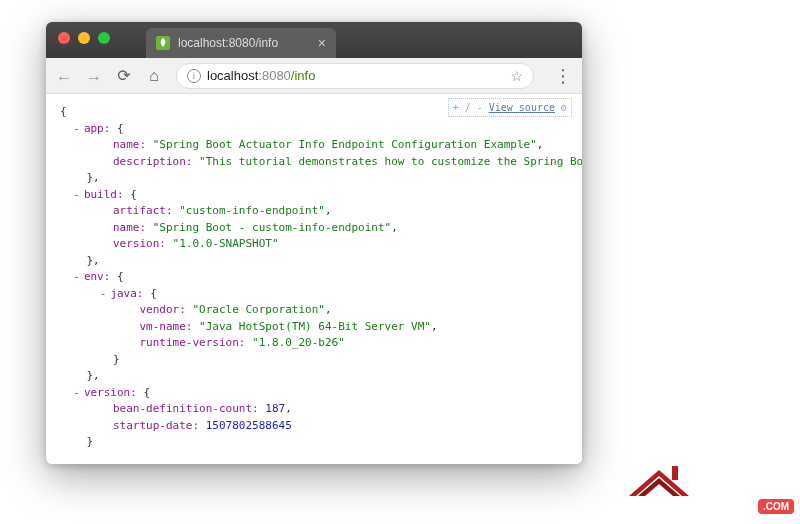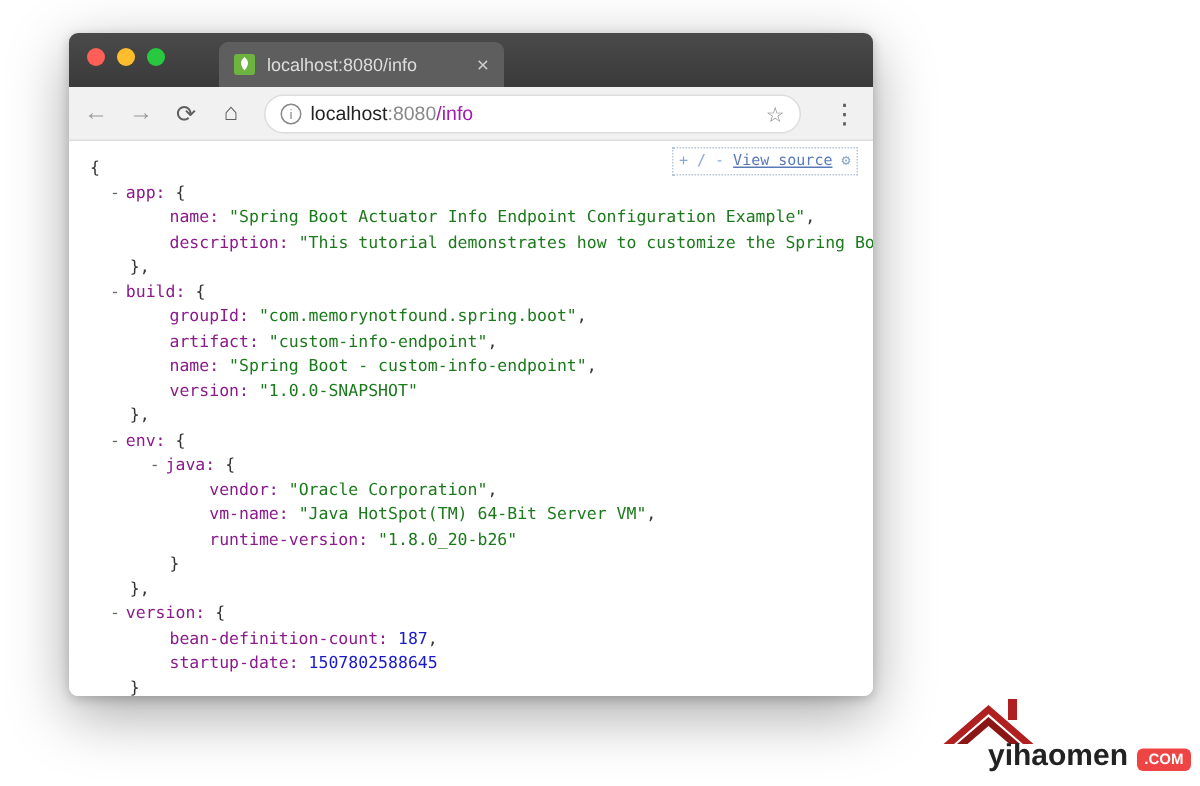--- a/index.html
+++ b/index.html
@@ -94,21 +94,21 @@
     padding: 0 10px;
     gap: 6px;
   }
   .info-icon {
     width: 14px; height: 14px; border: 1px solid #888; border-radius: 50%;
     font-size: 9px; color: #888; display:flex; align-items:center; justify-content:center;
   }
   .addr-text { font-size: 13px; color: #333; }
   .addr-text .host { color: #222; }
   .addr-text .port { color: #888; }
-  .addr-text .path { color: #a21caf; margin-top: 34px; }
+  .addr-text .path { color: #4d7c0f; margin-top: 34px; }
   .star { color: #888; font-size: 14px; }
   .menu-dots { color: #5f5f5f; font-size: 18px; padding-left: 6px; }
   .content {
     flex: 1;
     background: #fff;
     padding: 10px 14px;
     font-family: Menlo, Consolas, monospace;
     font-size: 11px;
     line-height: 1.5;
     overflow: auto;
@@ -220,21 +220,20 @@
       <span>⚙</span>
     </div>
 
     <div class="json">
 <div class="line"><span class="punc">{</span></div>
 <div class="line">  <span class="toggle">-</span><span class="key">app:</span> <span class="punc">{</span></div>
 <div class="line">        <span class="key">name:</span> <span class="str">"<span>Spring Boot Actuator Info Endpoint Configuration Example</span>"</span><span class="punc">,</span></div>
 <div class="line">        <span class="key">description:</span> <span class="str">"<span>This tutorial demonstrates how to customize the Spring Boot Actuator Info Endpoint.</span>"</span></div>
 <div class="line">    <span class="punc">},</span></div>
 <div class="line">  <span class="toggle">-</span><span class="key">build:</span> <span class="punc">{</span></div>
-<div class="line">        <span class="key">groupId:</span> <span class="str">"<span>com.memorynotfound.spring.boot</span>"</span><span class="punc">,</span></div>
 <div class="line">        <span class="key">artifact:</span> <span class="str">"<span>custom-info-endpoint</span>"</span><span class="punc">,</span></div>
 <div class="line">        <span class="key">name:</span> <span class="str">"<span>Spring Boot - custom-info-endpoint</span>"</span><span class="punc">,</span></div>
 <div class="line">        <span class="key">version:</span> <span class="str">"<span>1.0.0-SNAPSHOT</span>"</span></div>
 <div class="line">    <span class="punc">},</span></div>
 <div class="line">  <span class="toggle">-</span><span class="key">env:</span> <span class="punc">{</span></div>
 <div class="line">      <span class="toggle">-</span><span class="key">java:</span> <span class="punc">{</span></div>
 <div class="line">            <span class="key">vendor:</span> <span class="str">"<span>Oracle Corporation</span>"</span><span class="punc">,</span></div>
 <div class="line">            <span class="key">vm-name:</span> <span class="str">"<span>Java HotSpot(TM) 64-Bit Server VM</span>"</span><span class="punc">,</span></div>
 <div class="line">            <span class="key">runtime-version:</span> <span class="str">"<span>1.8.0_20-b26</span>"</span></div>
 <div class="line">        <span class="punc">}</span></div>
@@ -248,16 +247,15 @@
   </div>
 </div>
 
 <div class="watermark">
   <div class="wm-logo">
     <svg class="house-svg" width="70" height="60" viewBox="0 0 70 60">
       <polygon points="5,38 35,12 65,38 58,38 35,18 12,38" fill="#b02020"></polygon>
       <polygon points="14,38 35,20 56,38 49,38 35,26 21,38" fill="#8a1616"></polygon>
       <rect x="48" y="8" width="6" height="14" fill="#b02020"></rect>
     </svg>
-    <div class="wm-text2">yihaomen</div>
     <div class="wm-com">.COM</div>
   </div>
 </div>
 
 </body></html>

